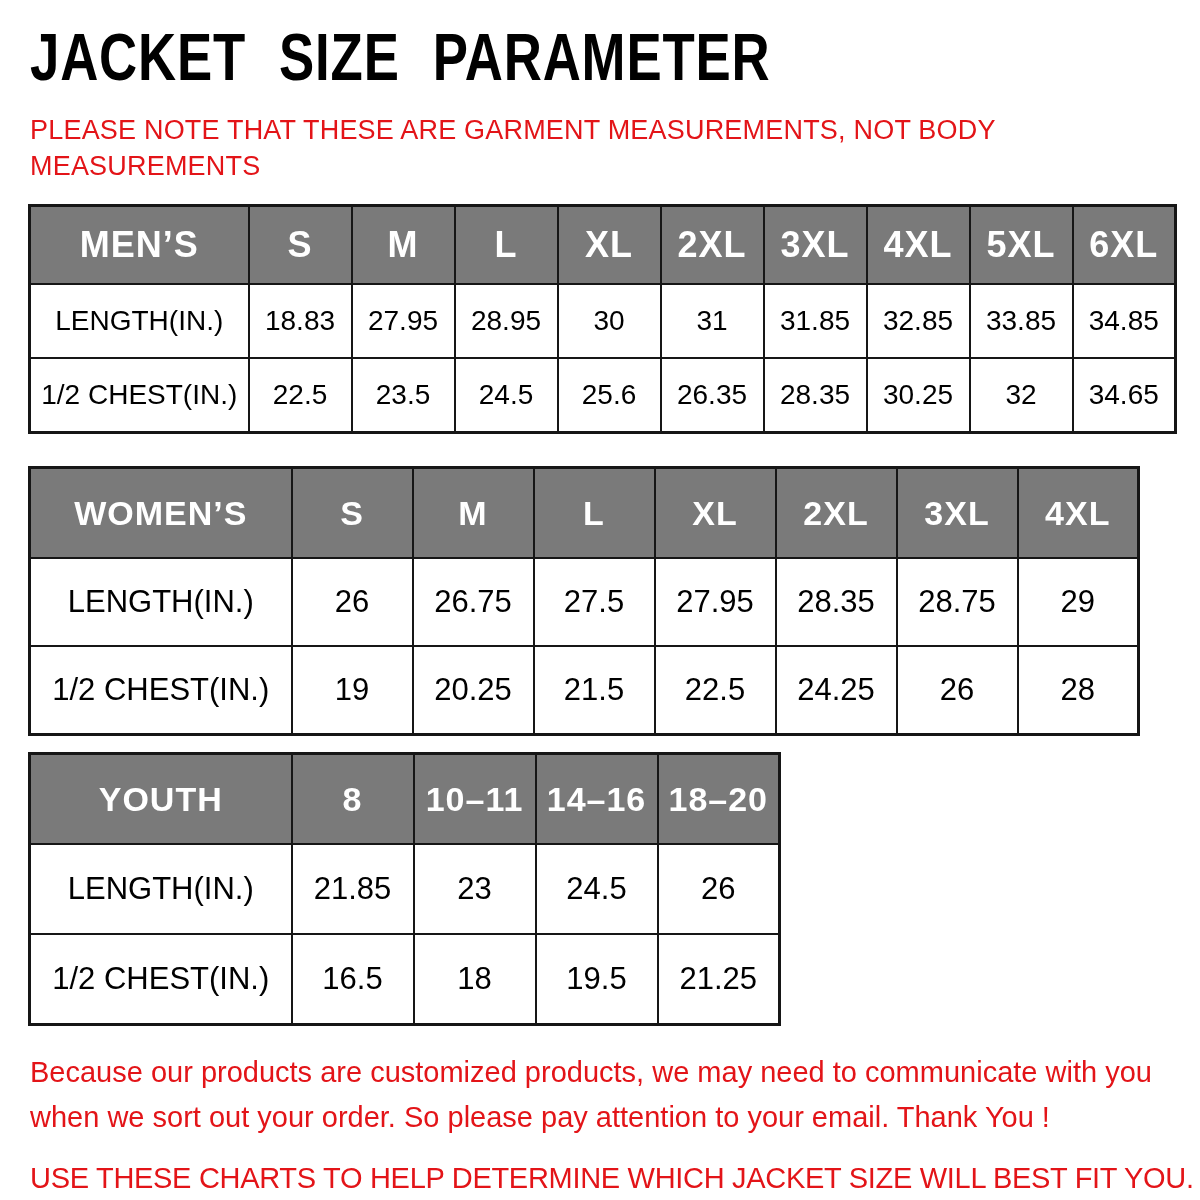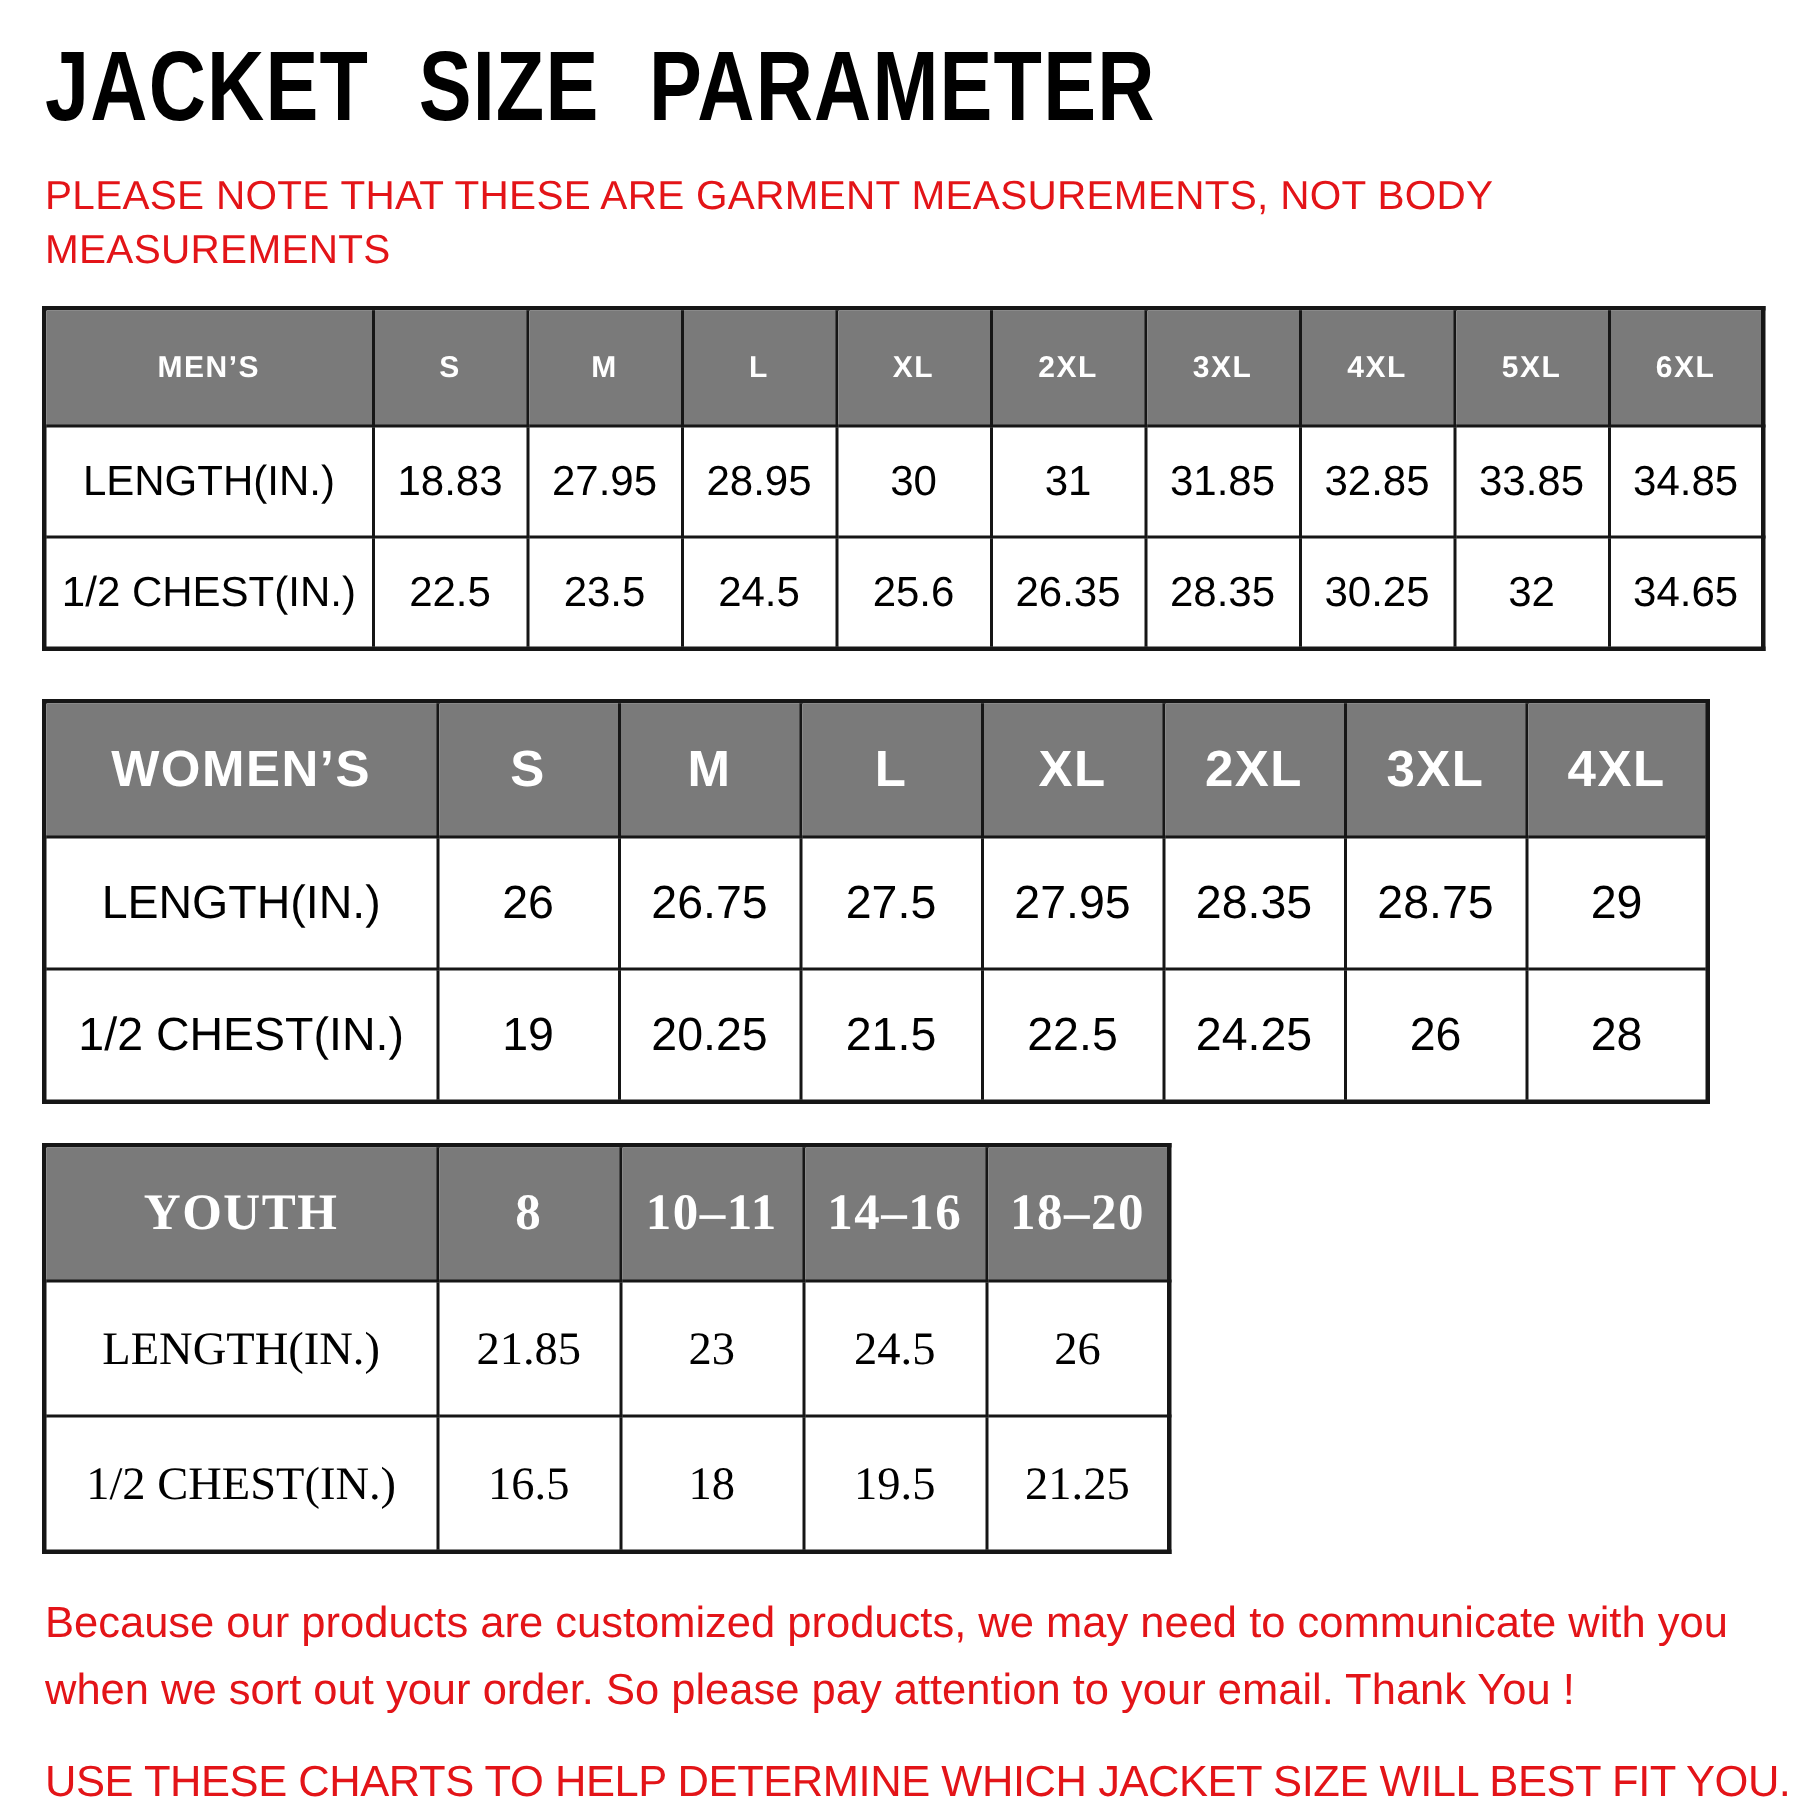--- a/index.html
+++ b/index.html
@@ -35,30 +35,30 @@
     padding:0;overflow:hidden;white-space:nowrap;
   }
   .size-table th{
     background:#7a7a7a;color:#ffffff;font-weight:bold;letter-spacing:1px;
   }
   .size-table td{color:#000;}
 
   .table-mens{margin-top:20px;}
   .table-mens .col-label{width:219px;}
   .table-mens .col-data{width:103px;}
-  .table-mens th{height:76px;font-size:20px;}
+  .table-mens th{height:76px;font-size:36px;}
   .table-mens td{height:72px;font-size:28px;}
 
   .table-womens{margin-top:32px;}
   .table-womens .col-label{width:262px;}
   .table-womens .col-data{width:121px;}
   .table-womens th{height:88px;font-size:34px;}
   .table-womens td{height:86px;font-size:31px;}
 
-  .table-youth{margin-top:26px;font-family:Liberation Serif, serif;}
+  .table-youth{margin-top:16px;}
   .table-youth .col-label{width:262px;}
   .table-youth .col-data{width:122px;}
   .table-youth th{height:88px;font-size:34px;}
   .table-youth td{height:88px;font-size:31px;}
 
   .footer-para{
     margin:24px 16px 0 30px;
     color:var(--red);font-size:29px;line-height:45px;font-weight:normal;
   }
   .footer-usage{

